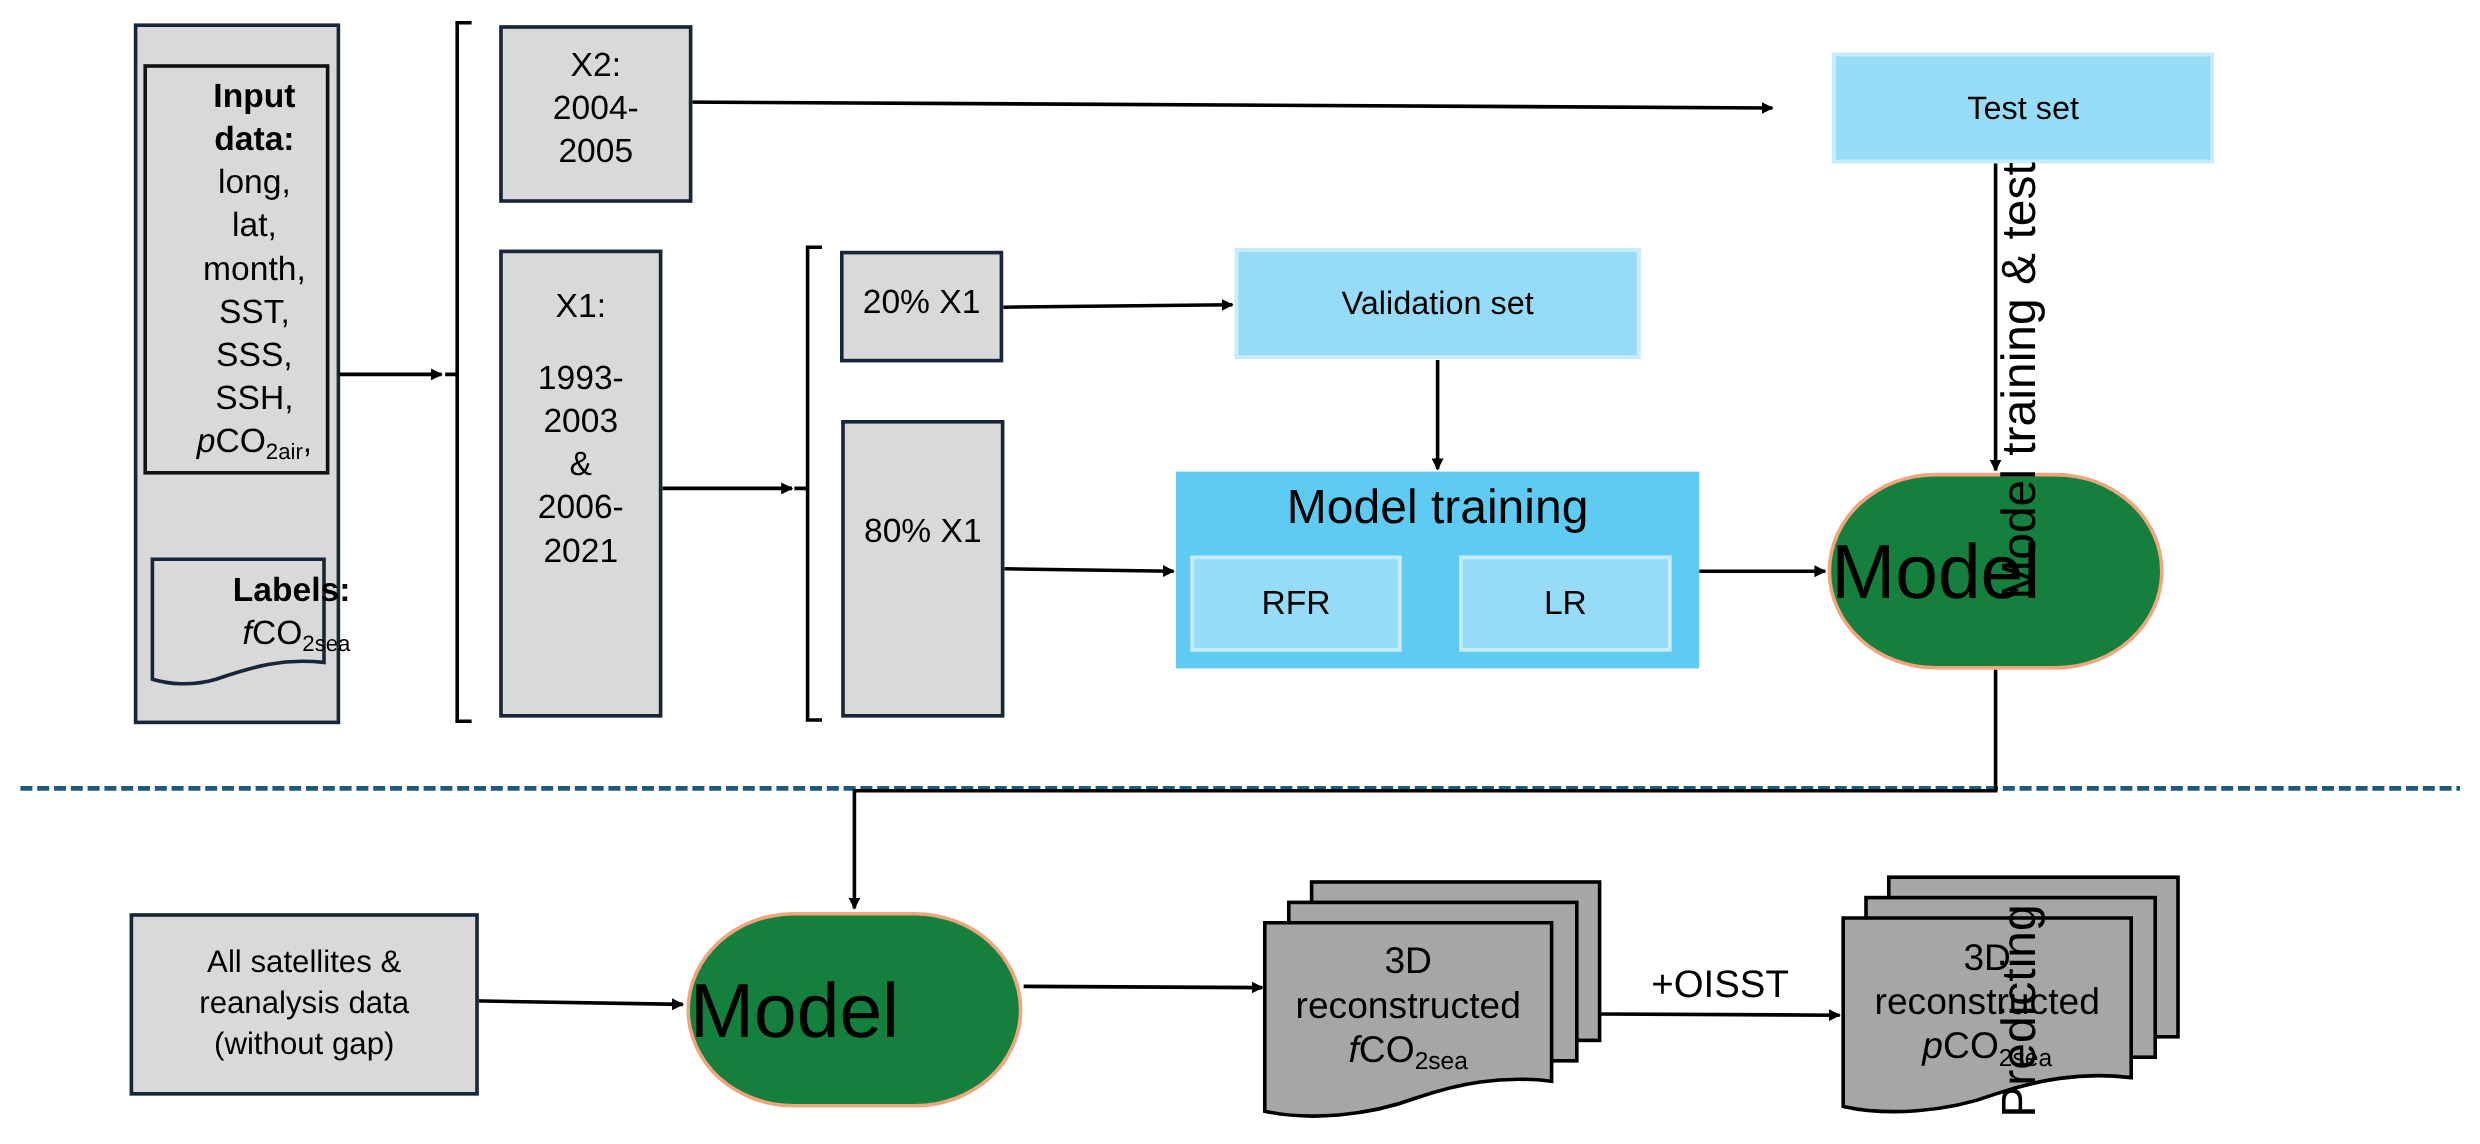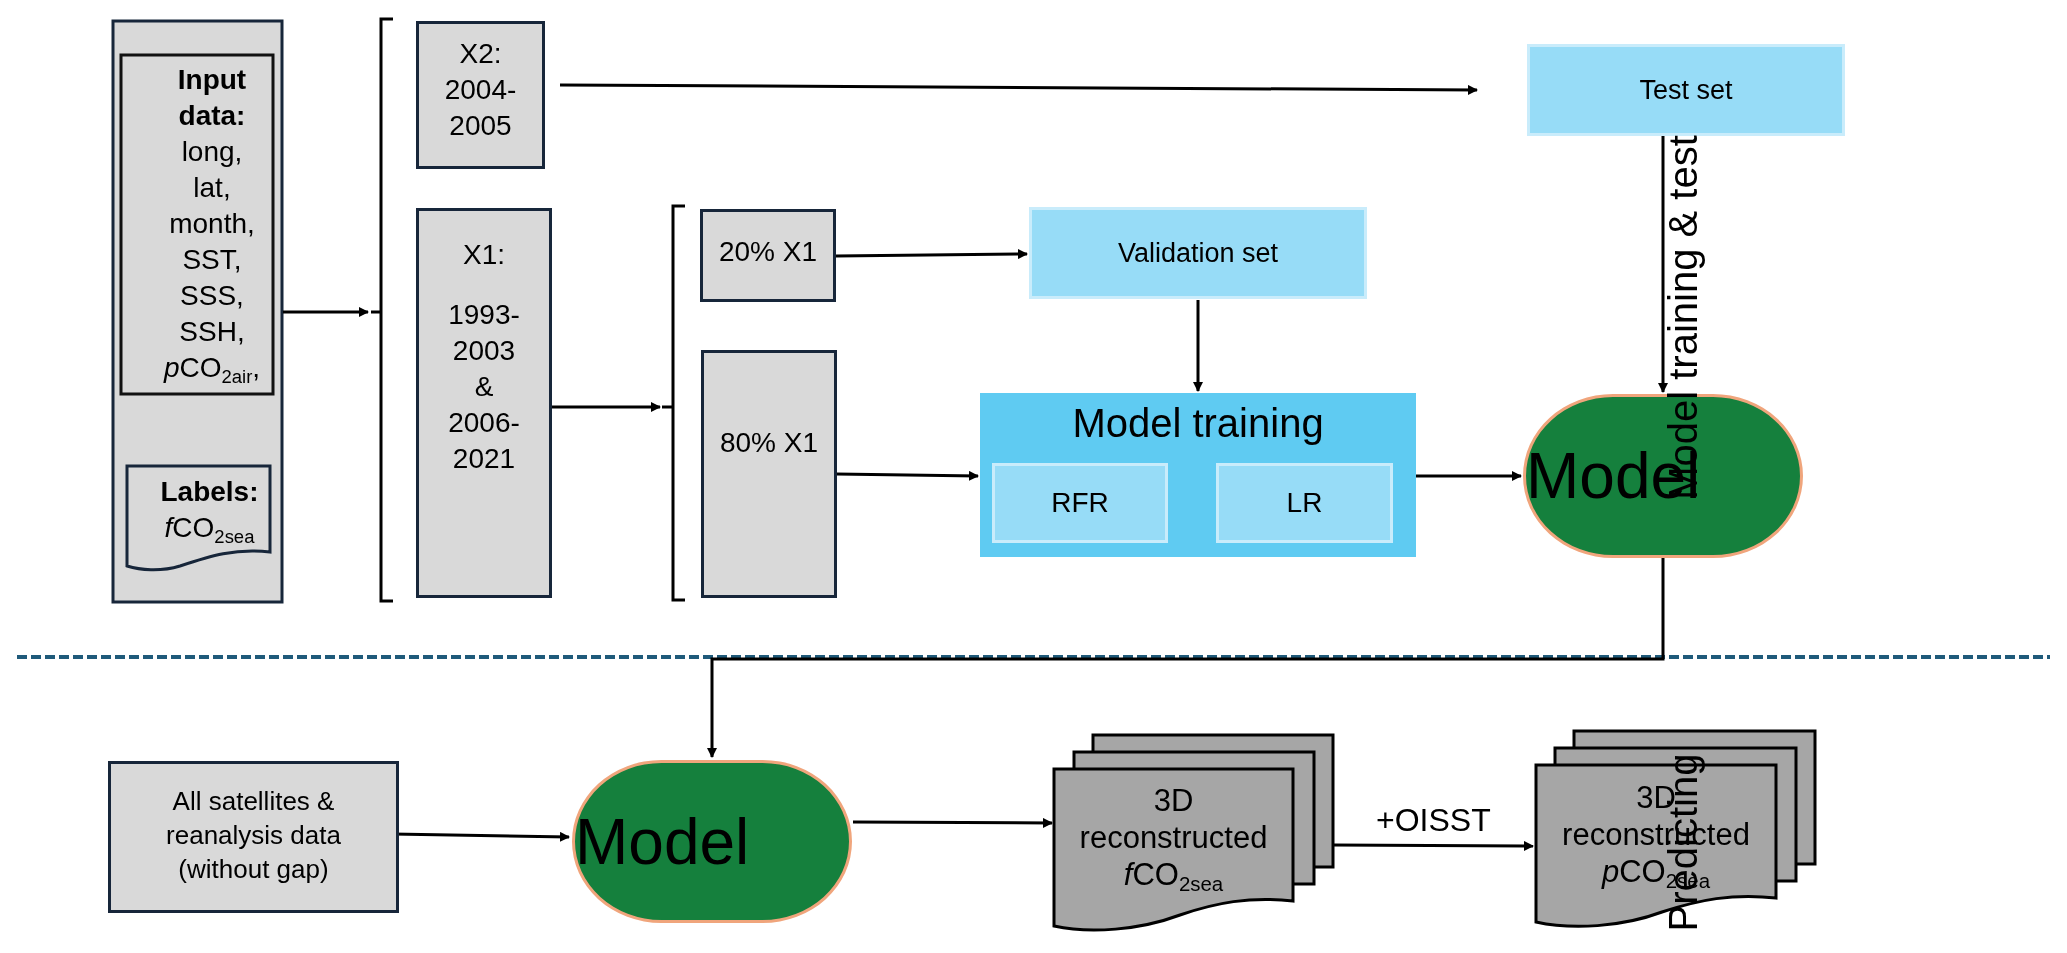--- a/index.html
+++ b/index.html
@@ -88,26 +88,26 @@
   <b style="width:100px; line-height:36px;">Input data:</b>
   <span>long,</span>
   <span>lat,</span>
   <span>month,</span>
   <span>SST,</span>
   <span>SSS,</span>
   <span>SSH,</span>
   <span><i>p</i><span>CO</span><sub>2air</sub><span>,</span></span>
 </div>
 
-<div class="box txt" style="left:127px; top:474px; width:165px;">
+<div class="box txt" style="left:127px; top:474px; width:165px;align-items:flex-end;">
   <b>Labels:</b>
   <span><i>f</i><span>CO</span><sub>2sea</sub></span>
 </div>
 
-<div class="box gray txt" style="left:416px; top:21px; width:129px; height:148px; padding-top:12px;">
+<div class="box gray txt" style="left:416px; top:21px; width:161px; height:148px; padding-top:12px;">
   <span>X2:</span>
   <span>2004-</span>
   <span>2005</span>
 </div>
 
 <div class="box gray txt" style="left:416px; top:208px; width:136px; height:390px; padding-top:26px;">
   <span style="margin-bottom:24px;">X1:</span>
   <span>1993-</span>
   <span>2003</span>
   <span>&amp;</span>

